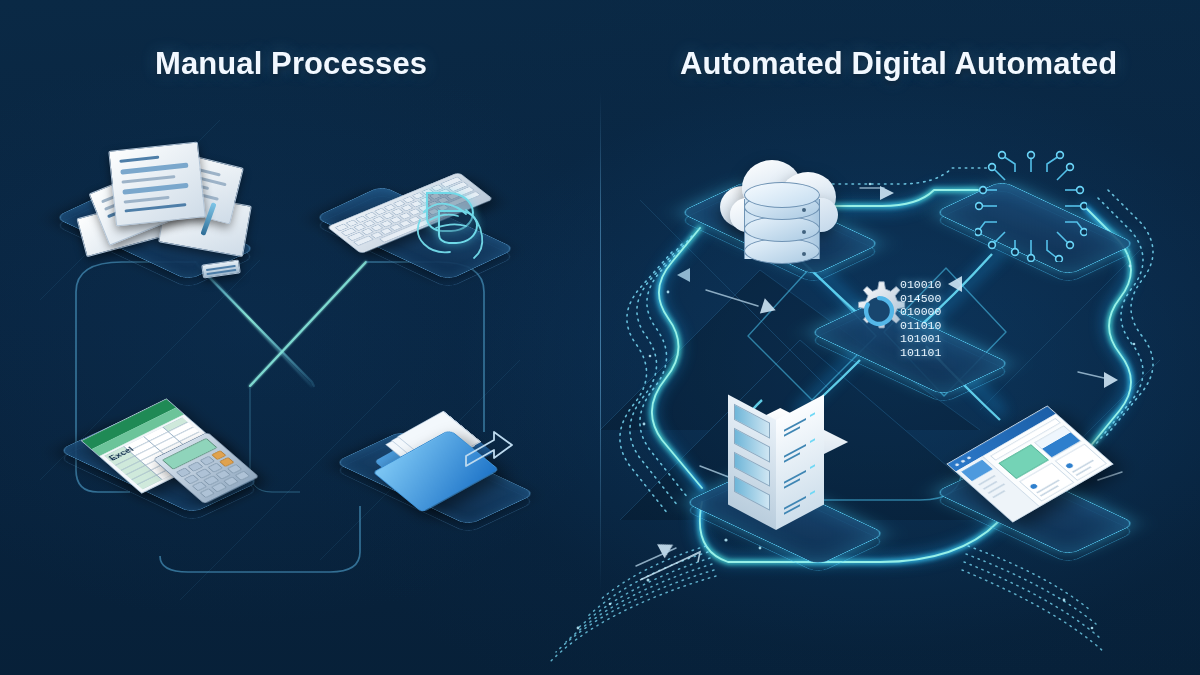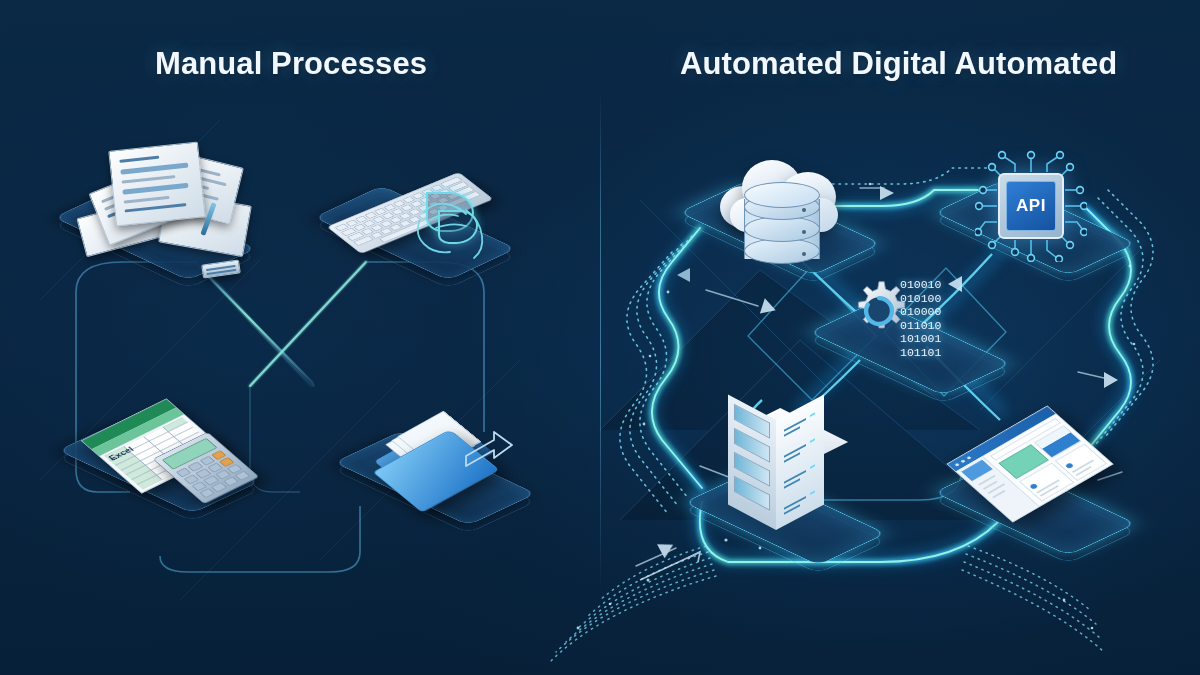--- a/index.html
+++ b/index.html
@@ -518,25 +518,20 @@
           <circle cx="109" cy="82" r="3.4"></circle>
         <circle cx="40" cy="102" r="3.4"></circle>
           <circle cx="56" cy="108" r="3.4"></circle>
           <circle cx="84" cy="109" r="3.4"></circle>
         <circle cx="17" cy="17" r="3.4"></circle>
           <circle cx="95" cy="17" r="3.4"></circle>
         <circle cx="17" cy="95" r="3.4"></circle>
           <circle cx="95" cy="95" r="3.4"></circle>
       </g>
     </svg>
-    <div class="chip" style="left:23px;top:23px;">
-      <div class="inner">
-          <span>API</span>
-        </div>
-    </div>
   </div>
 
   <div class="plat glow" style="left:815px;top:300px;">
     <div class="lip"></div>
       <div class="face"></div>
   </div>
   <div class="art" style="left:848px;top:272px;width:120px;height:110px;">
     <svg class="gear" width="72" height="72" style="left:0;top:8px;" viewBox="0 0 72 72">
       <defs>
         <linearGradient id="gMetal" x1="0" y1="0" x2="1" y2="1">
@@ -544,21 +539,21 @@
             <stop offset="100%" stop-color="#a9bdd0"></stop>
         </linearGradient>
       </defs>
       <g fill="url(#gMetal)" stroke="#8aa2b8" stroke-width="1">
         <path d="M36 2 l6 0 1.5 8.5 6 2.5 6.5-5.5 4.3 4.3 -5.5 6.5 2.5 6 8.5 1.5 0 6 -8.5 1.5 -2.5 6 5.5 6.5 -4.3 4.3 -6.5-5.5 -6 2.5 -1.5 8.5 -6 0 -1.5-8.5 -6-2.5 -6.5 5.5 -4.3-4.3 5.5-6.5 -2.5-6 -8.5-1.5 0-6 8.5-1.5 2.5-6 -5.5-6.5 4.3-4.3 6.5 5.5 6-2.5 z"></path>
       </g>
       <circle cx="36" cy="36" r="16" fill="#18466e"></circle>
       <path d="M36 21 a15 15 0 1 1 -13 7.6" fill="none" stroke="#54b7e8" stroke-width="5" stroke-linecap="round"></path>
     </svg>
     <div class="binary" style="left:52px;top:6px;" id="binaryBlock">010010
-010100
+014500
 010000
 011010
 101001
 101101</div>
   </div>
 
   <div class="plat glow" style="left:690px;top:470px;">
     <div class="lip"></div>
       <div class="face"></div>
   </div>

